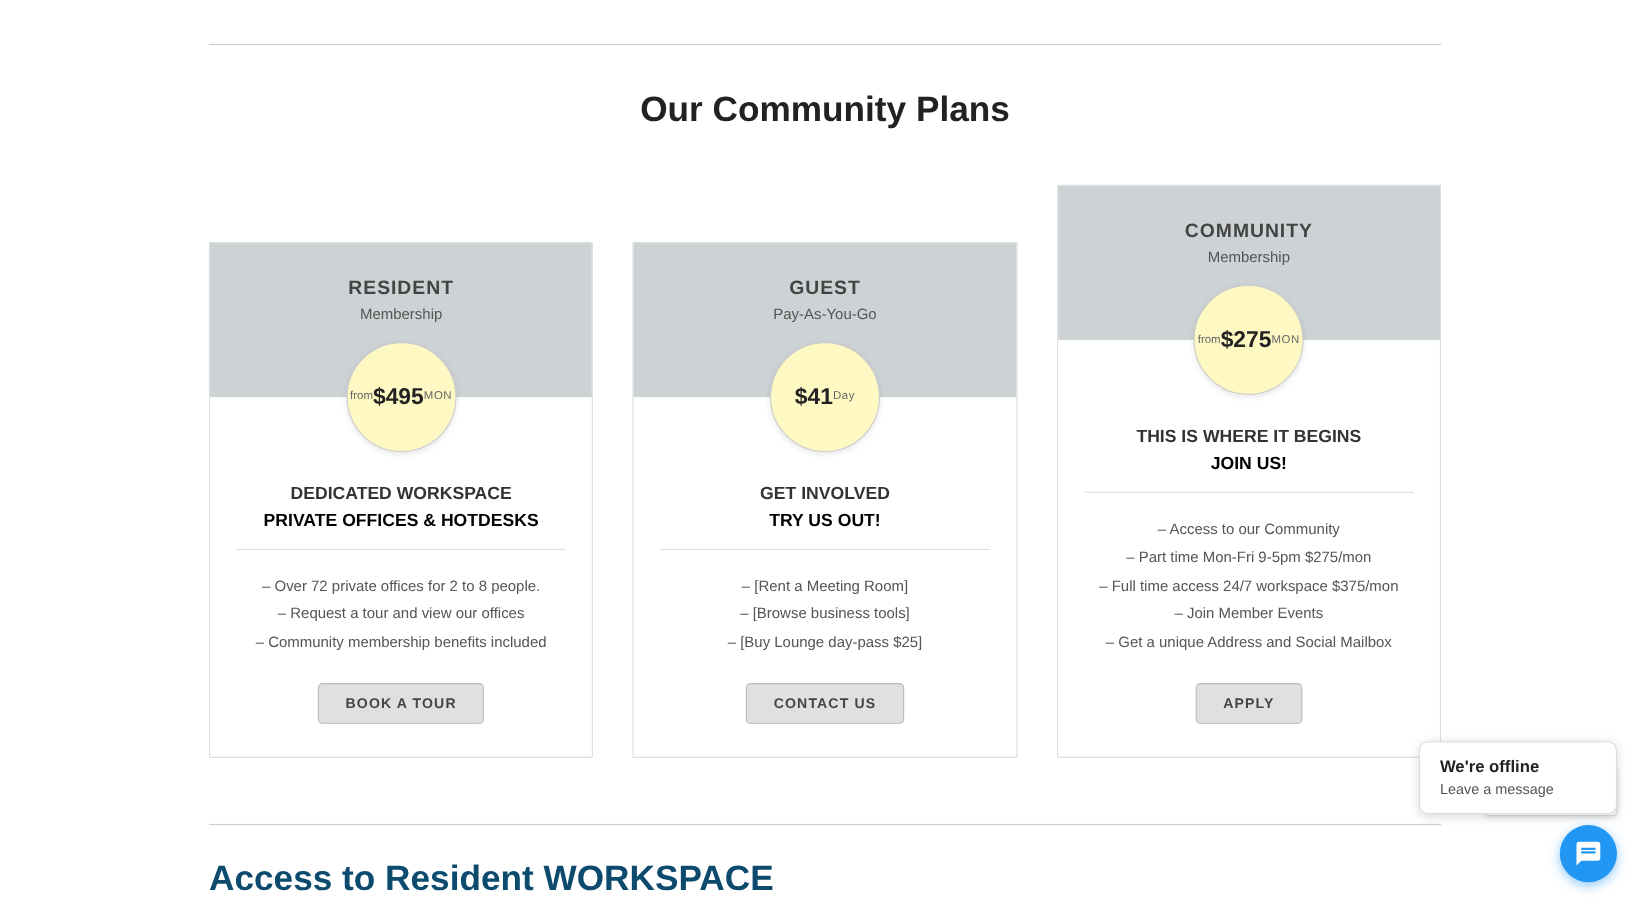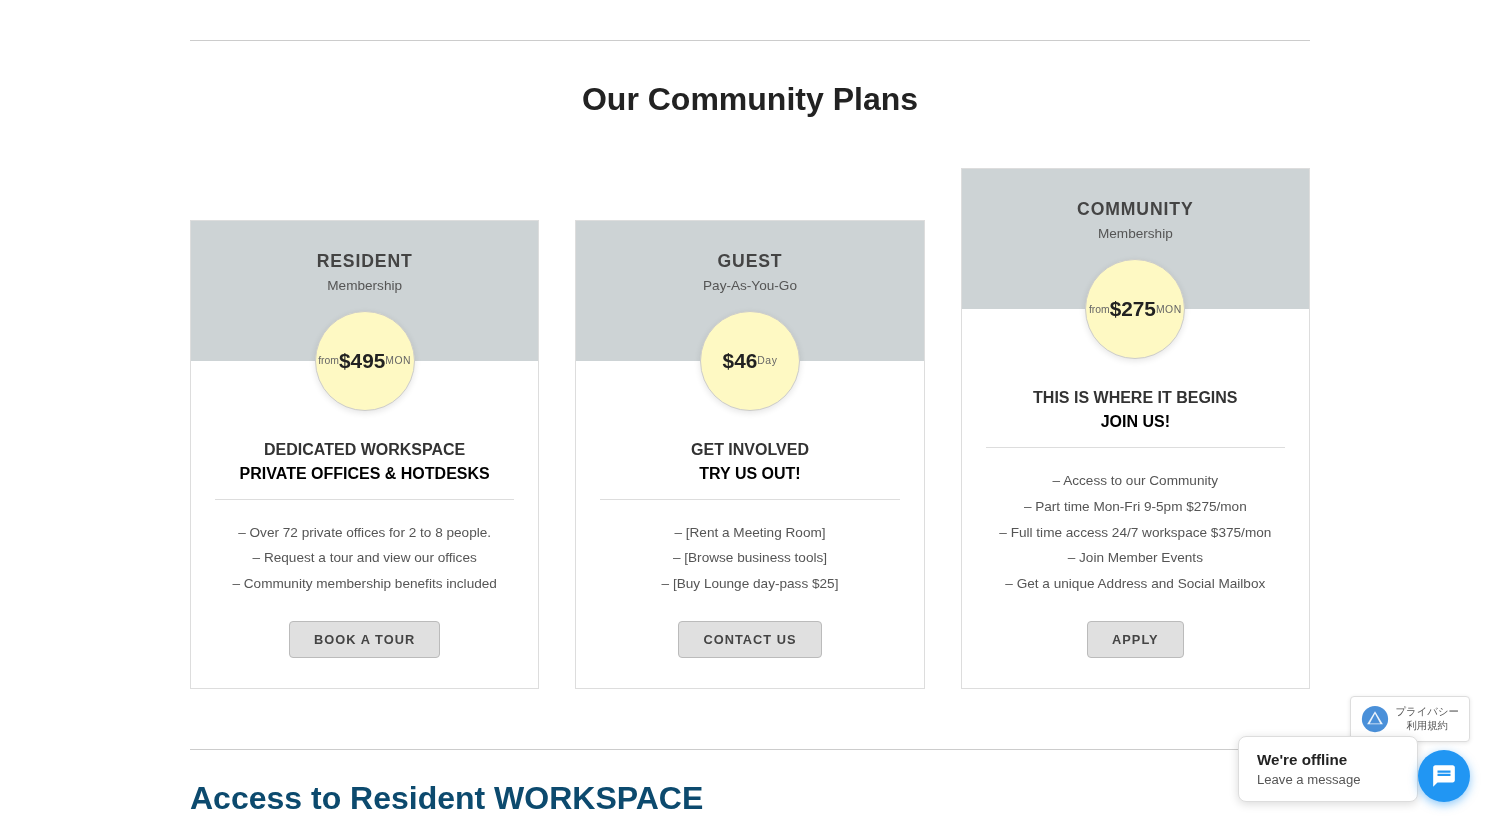--- a/index.html
+++ b/index.html
@@ -144,22 +144,23 @@
       color: #0c4a6e;
       margin-top: 30px;
     }
 
     
     .chat-widget {
       position: fixed;
       bottom: 30px;
       right: 30px;
       display: flex;
-      flex-direction: row;
+      flex-direction: column;
       align-items: flex-end;
+      gap: 10px;
       z-index: 1000;
     }
     .chat-bubble {
       background: #fff;
       border: 1px solid #ddd;
       border-radius: 8px;
       padding: 14px 18px;
       box-shadow: 0 2px 10px rgba(0,0,0,0.15);
       min-width: 180px;
     }
@@ -250,21 +251,21 @@
       <button class="plan-btn">BOOK A TOUR</button>
     </div>
   </div>
       <div class="plan-card">
     <div class="plan-header">
       <div class="plan-header-title">GUEST</div>
       <div class="plan-header-subtitle">Pay-As-You-Go</div>
     </div>
     <div class="plan-price-circle">
 
-      <span class="price-amount">$46</span>
+      <span class="price-amount">$41</span>
       <span class="price-period">Day</span>
     </div>
     <div class="plan-body">
       <div class="plan-tagline">GET INVOLVED</div>
       <div class="plan-tagline2">TRY US OUT!</div>
       <hr class="plan-divider">
       <div class="plan-features">
         <div>– [Rent a Meeting Room]</div>
             <div>– [Browse business tools]</div>
             <div>– [Buy Lounge day-pass $25]</div>

